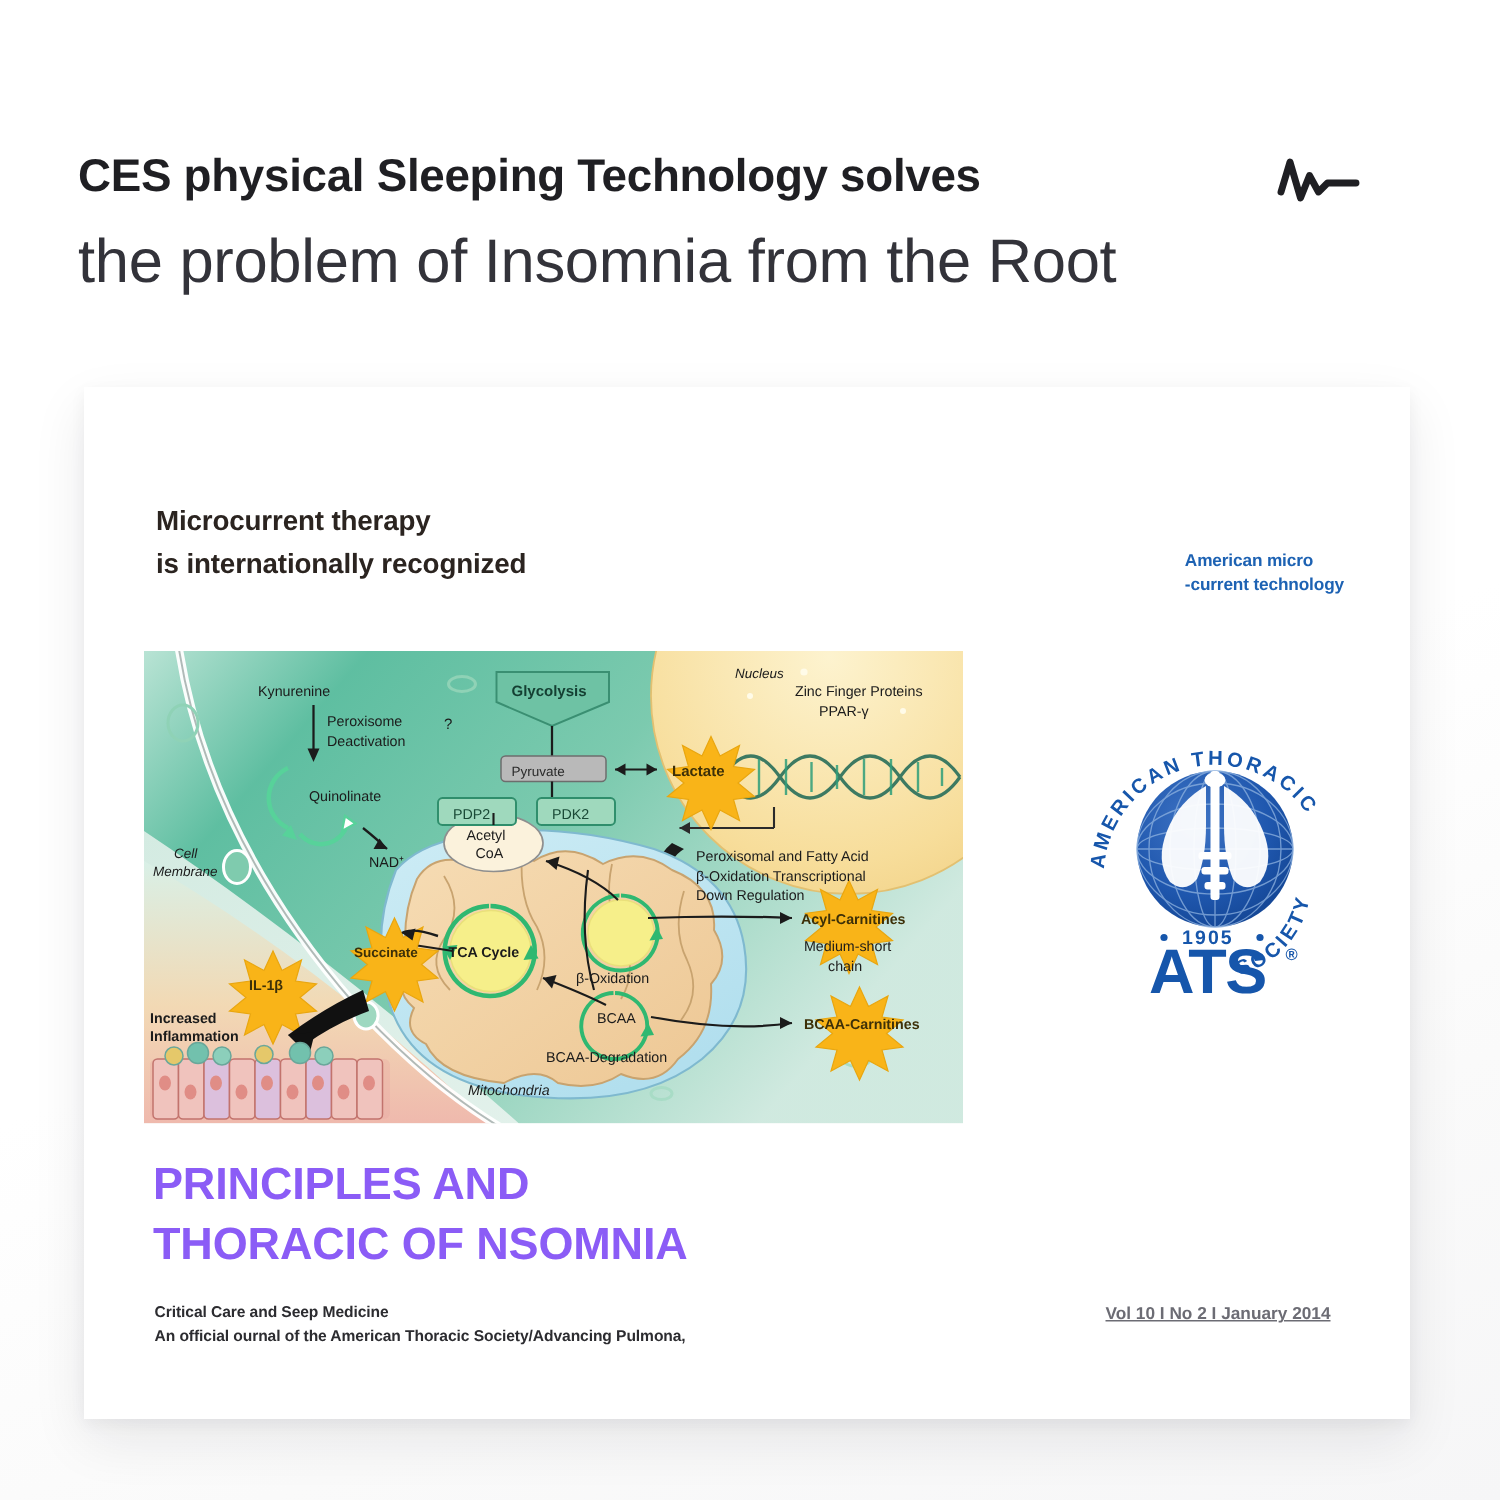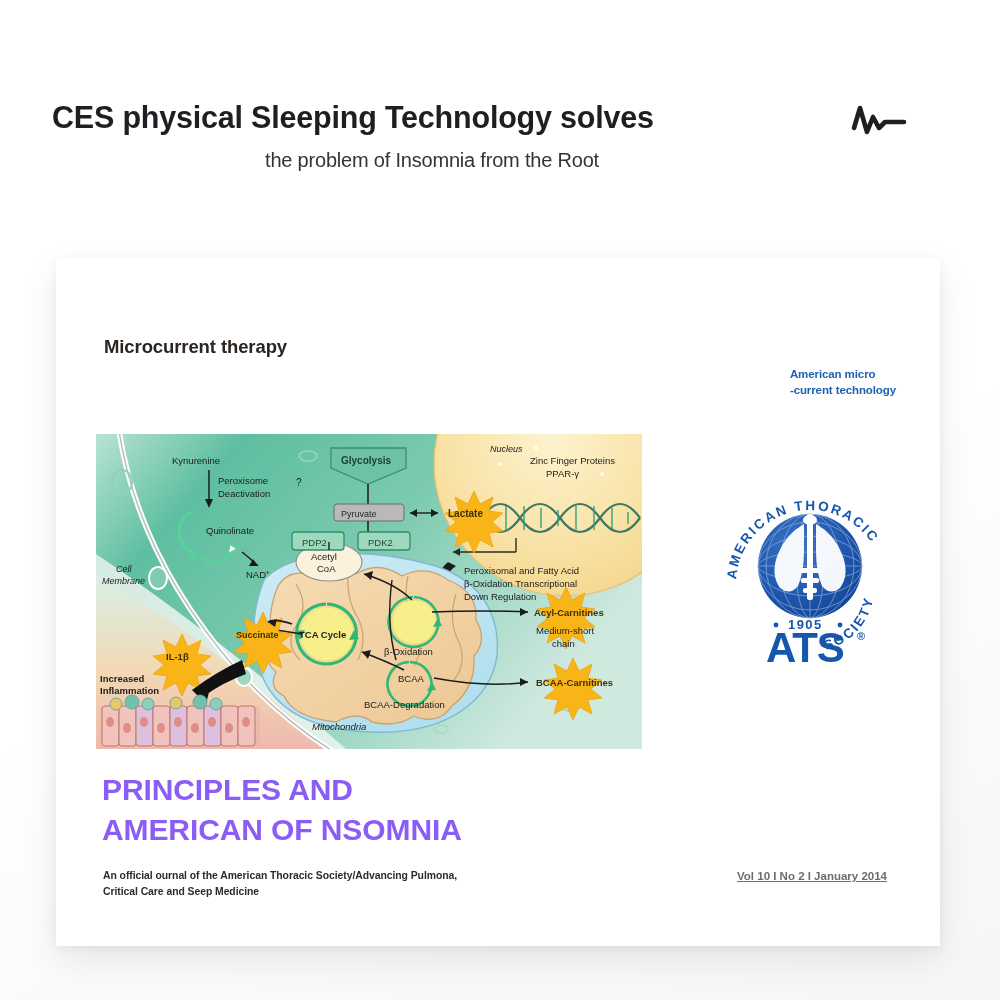--- a/index.html
+++ b/index.html
@@ -32,28 +32,27 @@
   }
   .hl-line1 {
     font-size: 30.5px;
     font-weight: bold;
     color: #1f1f23;
     letter-spacing: -0.2px;
     line-height: 1.28;
     white-space: nowrap;
   }
   .hl-line2 {
-    font-size: 20px;
+    font-size: 41px;
     font-weight: 400;
     color: #33333a;
     letter-spacing: -0.2px;
     line-height: 1.28;
     margin-top: 11px;
     white-space: nowrap;
-    text-align: center;
   }
 
   
   #pulse-mark {
     position: absolute;
     left: 848px;
     top: 96px;
     width: 76px;
     height: 48px;
   }
@@ -162,20 +161,21 @@
   <div id="pulse-mark">
     <svg viewBox="0 0 76 48" width="76" height="48" aria-hidden="true">
       <path d="M6 32 L12 12 L19 36 L25 21 L31 32 L37 26 L44 26 L56 26" fill="none" stroke="#1f1f23" stroke-width="4.6" stroke-linecap="round" stroke-linejoin="round"></path>
     </svg>
   </div>
 
   <div id="card">
 
     <div class="card-kicker">
       <div>Microcurrent therapy</div>
+      <div>is internationally recognized</div>
     </div>
 
     <div class="brand-note">
       <div>American micro</div>
       <div>-current technology</div>
     </div>
 
     <div id="figure">
       <svg viewBox="0 0 546 315" width="546" height="315">
         <defs>
@@ -481,24 +481,24 @@
           <circle cx="120" cy="133" r="2.4"></circle>
         </g>
 
         <text x="46" y="170" font-family="Liberation Sans, sans-serif" font-size="42" font-weight="bold" fill="#1656ab" letter-spacing="-1">ATS</text>
         <text x="137" y="148" font-family="Liberation Sans, sans-serif" font-size="11" font-weight="bold" fill="#1656ab">®</text>
       </svg>
     </div>
 
     <div class="journal-title">
       <div>PRINCIPLES AND</div>
-      <div>AMERICAN OF NSOMNIA</div>
+      <div>THORACIC OF NSOMNIA</div>
     </div>
 
     <div class="journal-sub">
+      <div>Critical Care and Seep Medicine</div>
       <div>An official ournal of the American Thoracic Society/Advancing Pulmona,</div>
-      <div>Critical Care and Seep Medicine</div>
     </div>
 
     <div class="journal-vol">Vol 10 I No 2 I January 2014</div>
 
   </div>
 </div>
 
 </body></html>

